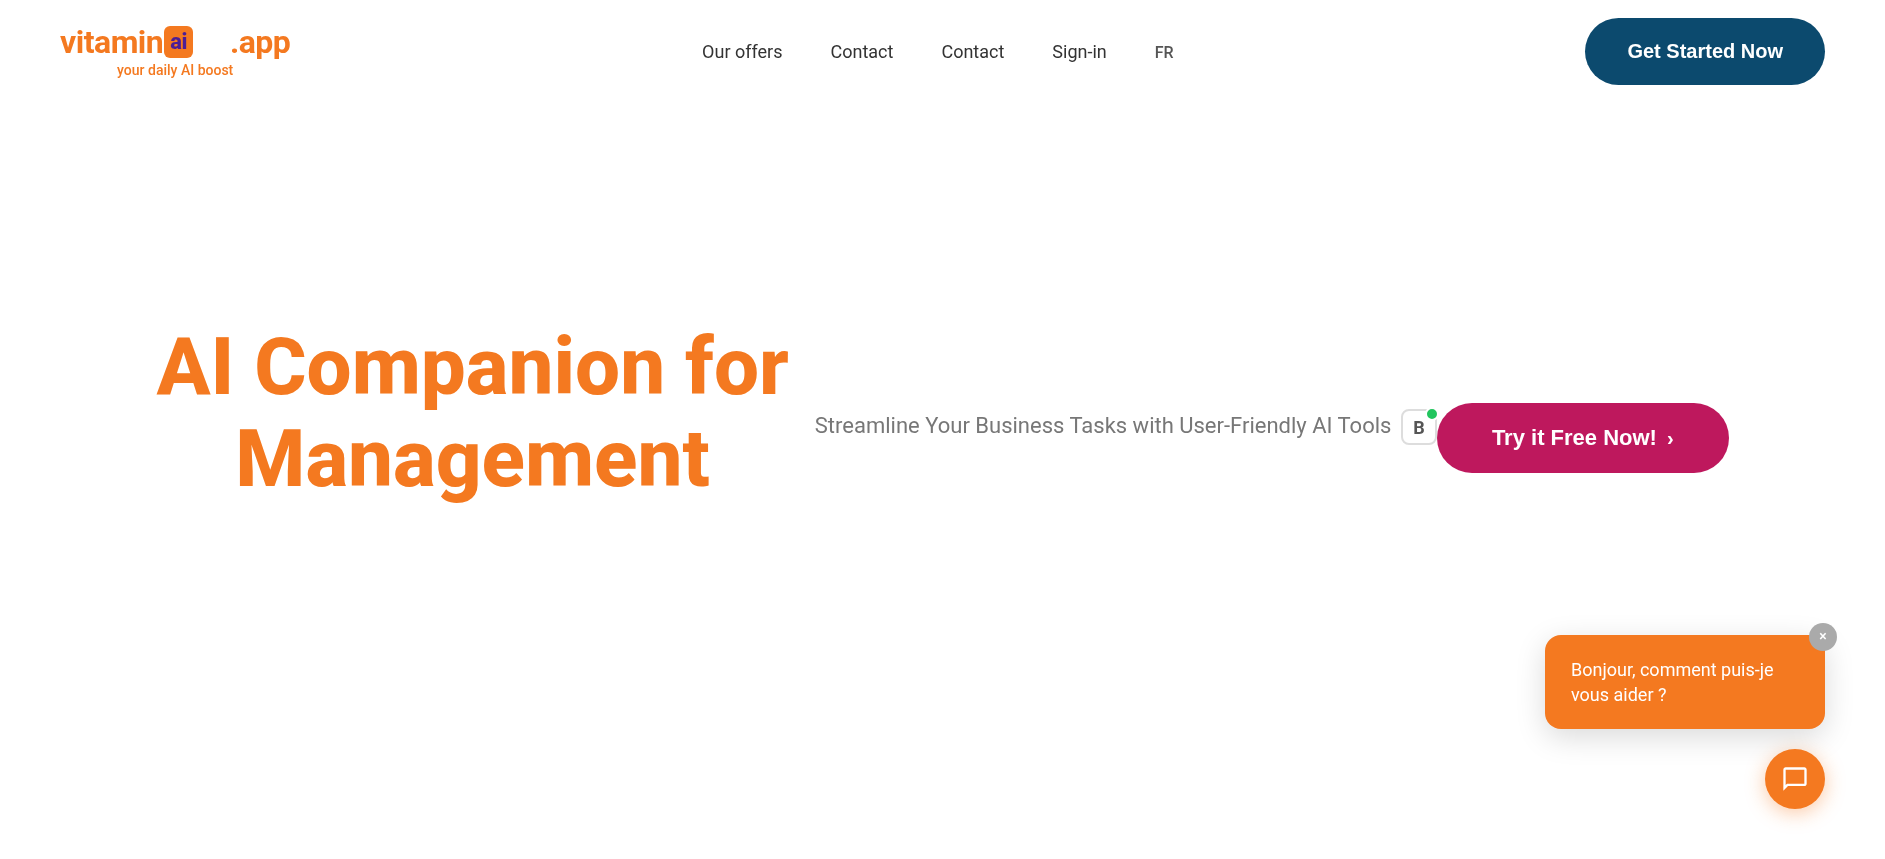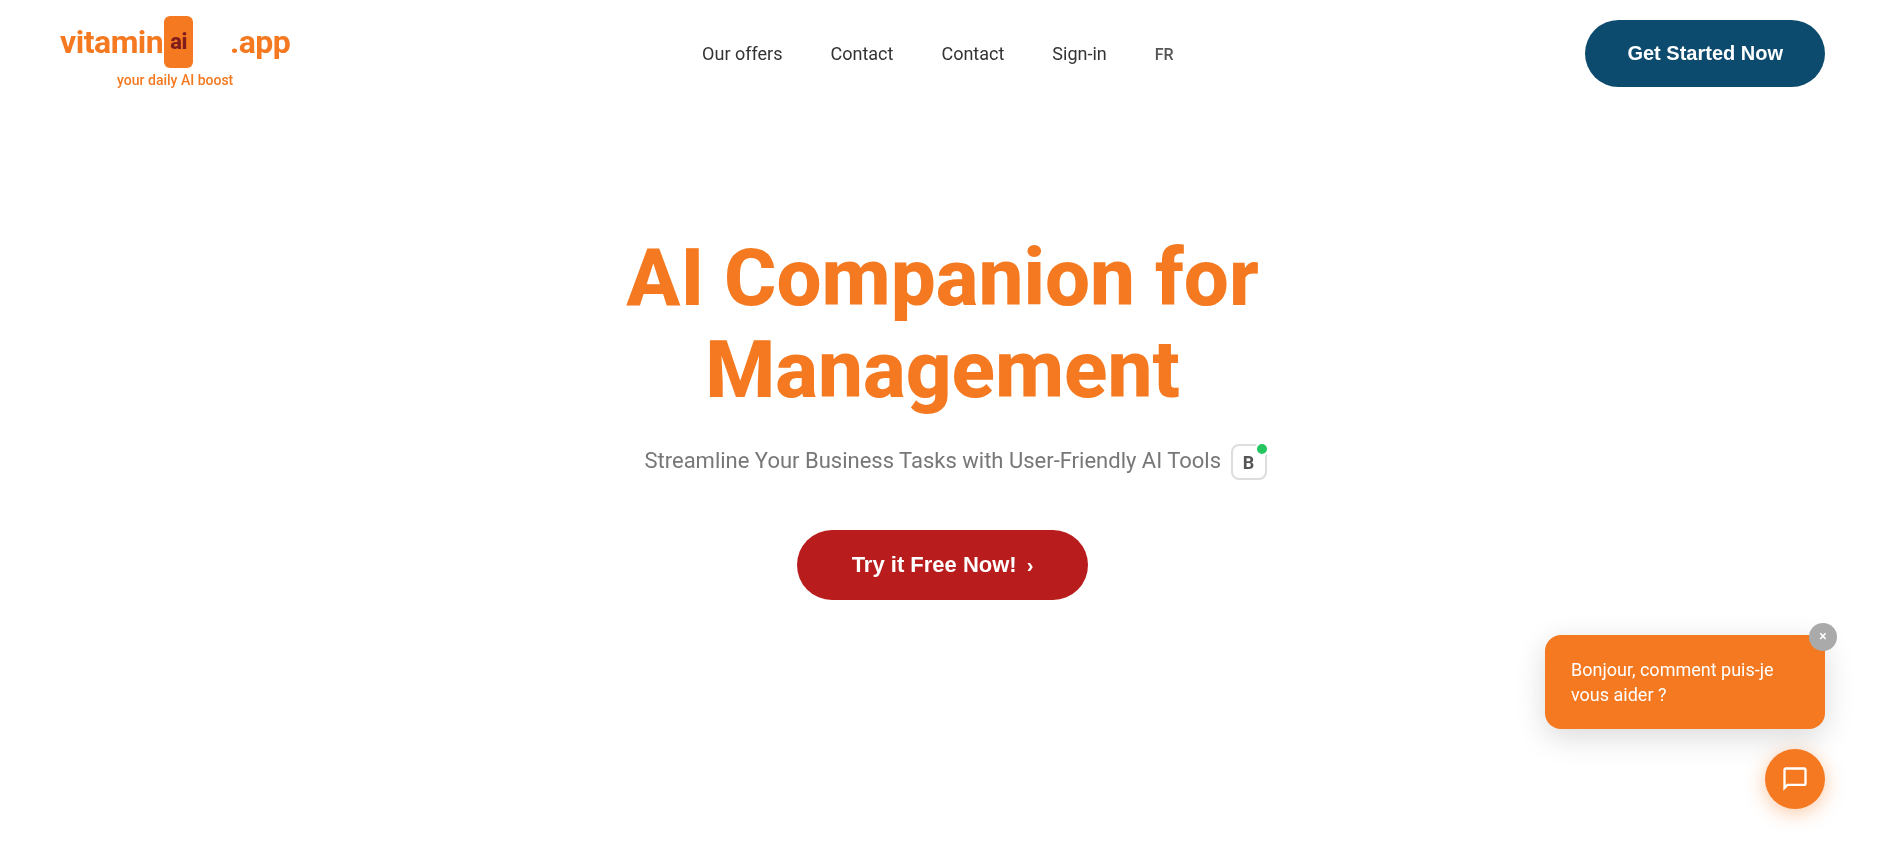--- a/index.html
+++ b/index.html
@@ -36,24 +36,24 @@
       font-size: 32px;
       font-weight: 700;
       color: #f47920;
       line-height: 1.1;
       letter-spacing: -0.5px;
     }
 
     .logo-text .ai-badge {
       display: inline-block;
       background: #f47920;
-      color: #7f1d1d;
+      color: #4c1d95;
       font-size: 22px;
       font-weight: 800;
-      padding: 14px 6px;
+      padding: 4px 6px;
       border-radius: 6px;
       margin: 0 1px;
       vertical-align: middle;
       position: relative;
       top: -2px;
     }
 
     .logo-text .dot-app {
       color: #f47920;
       margin-left: 36px;
@@ -96,21 +96,21 @@
       padding: 22px 42px;
       font-size: 20px;
       font-weight: 600;
       cursor: pointer;
       white-space: nowrap;
     }
 
     
     .hero {
       display: flex;
-      flex-direction: column;
+      flex-direction: row;
       align-items: center;
       justify-content: center;
       padding: 80px 60px 60px;
       text-align: center;
       min-height: 600px;
     }
 
     .hero-title {
       max-width: 900px;
       line-height: 1.15;
@@ -171,21 +171,21 @@
       background: #22c55e;
       border-radius: 50%;
       position: absolute;
       top: -4px;
       right: -4px;
       border: 2px solid #fff;
     }
 
     .btn-try-free {
       margin-top: 50px;
-      background: #b91c1c;
+      background: #be185d;
       color: #fff;
       border: none;
       border-radius: 50px;
       padding: 22px 55px;
       font-size: 22px;
       font-weight: 600;
       cursor: pointer;
       display: flex;
       align-items: center;
       gap: 10px;

